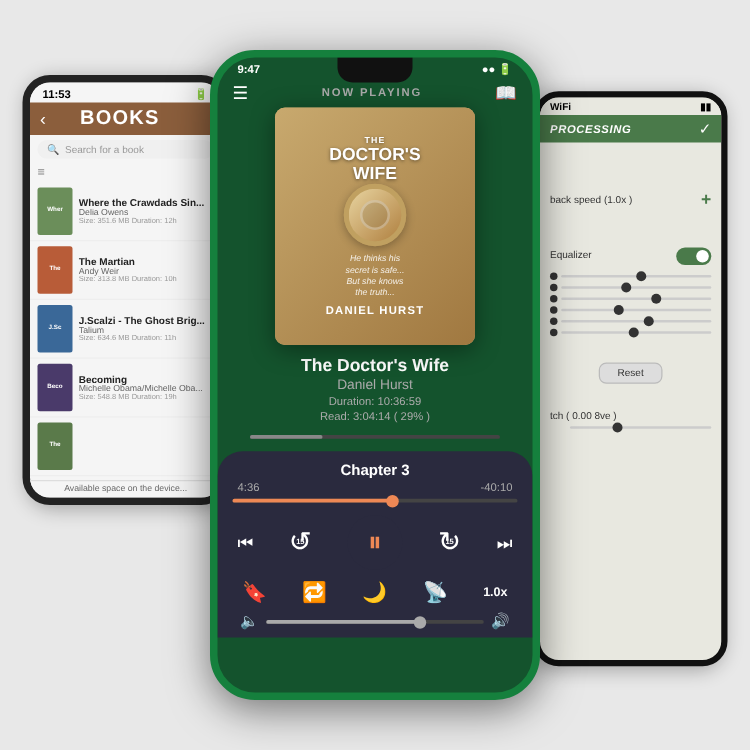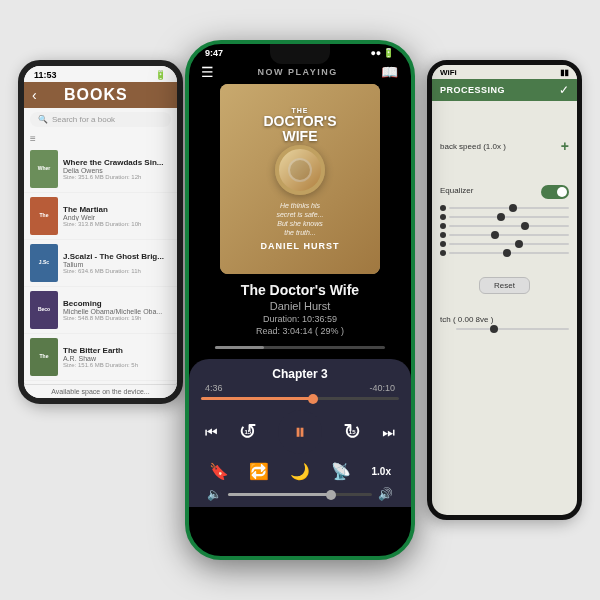--- a/index.html
+++ b/index.html
@@ -112,21 +112,21 @@
       padding: 3px 6px;
       font-size: 7px;
       color: #666;
       text-align: center;
     }
 
     
     .phone-right {
       position: absolute;
       right: 18px;
-      top: 60px;
+      top: 73px;
       width: 155px;
       height: 460px;
       background: #e8e8e0;
       border-radius: 20px;
       border: 5px solid #111;
       box-shadow: -3px 3px 15px rgba(0,0,0,0.3);
       overflow: hidden;
       z-index: 1;
     }
     .phone-right .status-bar {
@@ -143,20 +143,21 @@
       padding: 4px 8px;
       display: flex;
       align-items: center;
       justify-content: space-between;
     }
     .phone-right .proc-title {
       color: #fff;
       font-size: 9px;
       font-weight: 700;
       letter-spacing: 0.5px;
+      font-style: italic;
     }
     .phone-right .proc-check {
       color: #fff;
       font-size: 12px;
     }
     .proc-content { padding: 6px 8px; }
     .proc-row {
       display: flex;
       align-items: center;
       justify-content: space-between;
@@ -245,25 +246,25 @@
       height: 8px;
       background: #333;
       border-radius: 50%;
       top: -3px;
       left: 30%;
     }
 
     
     .phone-center {
       position: relative;
-      width: 230px;
+      width: 264px;
       height: 520px;
-      background: #000000;
+      background: #14532d;
       border-radius: 36px;
-      border: 4px solid #15803d;
+      border: 6px solid #15803d;
       box-shadow: 0 8px 32px rgba(0,0,0,0.5);
       overflow: hidden;
       z-index: 10;
     }
     .center-notch {
       position: absolute;
       top: 0;
       left: 50%;
       transform: translateX(-50%);
       width: 60px;
@@ -595,25 +596,20 @@
       </div>
       <div class="book-info">
         <div class="book-title">Becoming</div>
         <div class="book-author">Michelle Obama/Michelle Oba...</div>
         <div class="book-meta">Size: 548.8 MB  Duration: 19h</div>
       </div>
     </div>
       <div class="book-item">
       <div class="book-cover" style="background:#5a7a4a">
         <span style="font-size:5px;padding:2px;">The </span>
-      </div>
-      <div class="book-info">
-        <div class="book-title">The Bitter Earth</div>
-        <div class="book-author">A.R. Shaw</div>
-        <div class="book-meta">Size: 151.6 MB  Duration: 5h</div>
       </div>
     </div>
     </div>
   <div class="available-space">Available space on the device...</div>
 </div>
 
 <div class="phone-right">
   <div class="status-bar">
     <span>WiFi</span>
     <span>▮▮</span>

